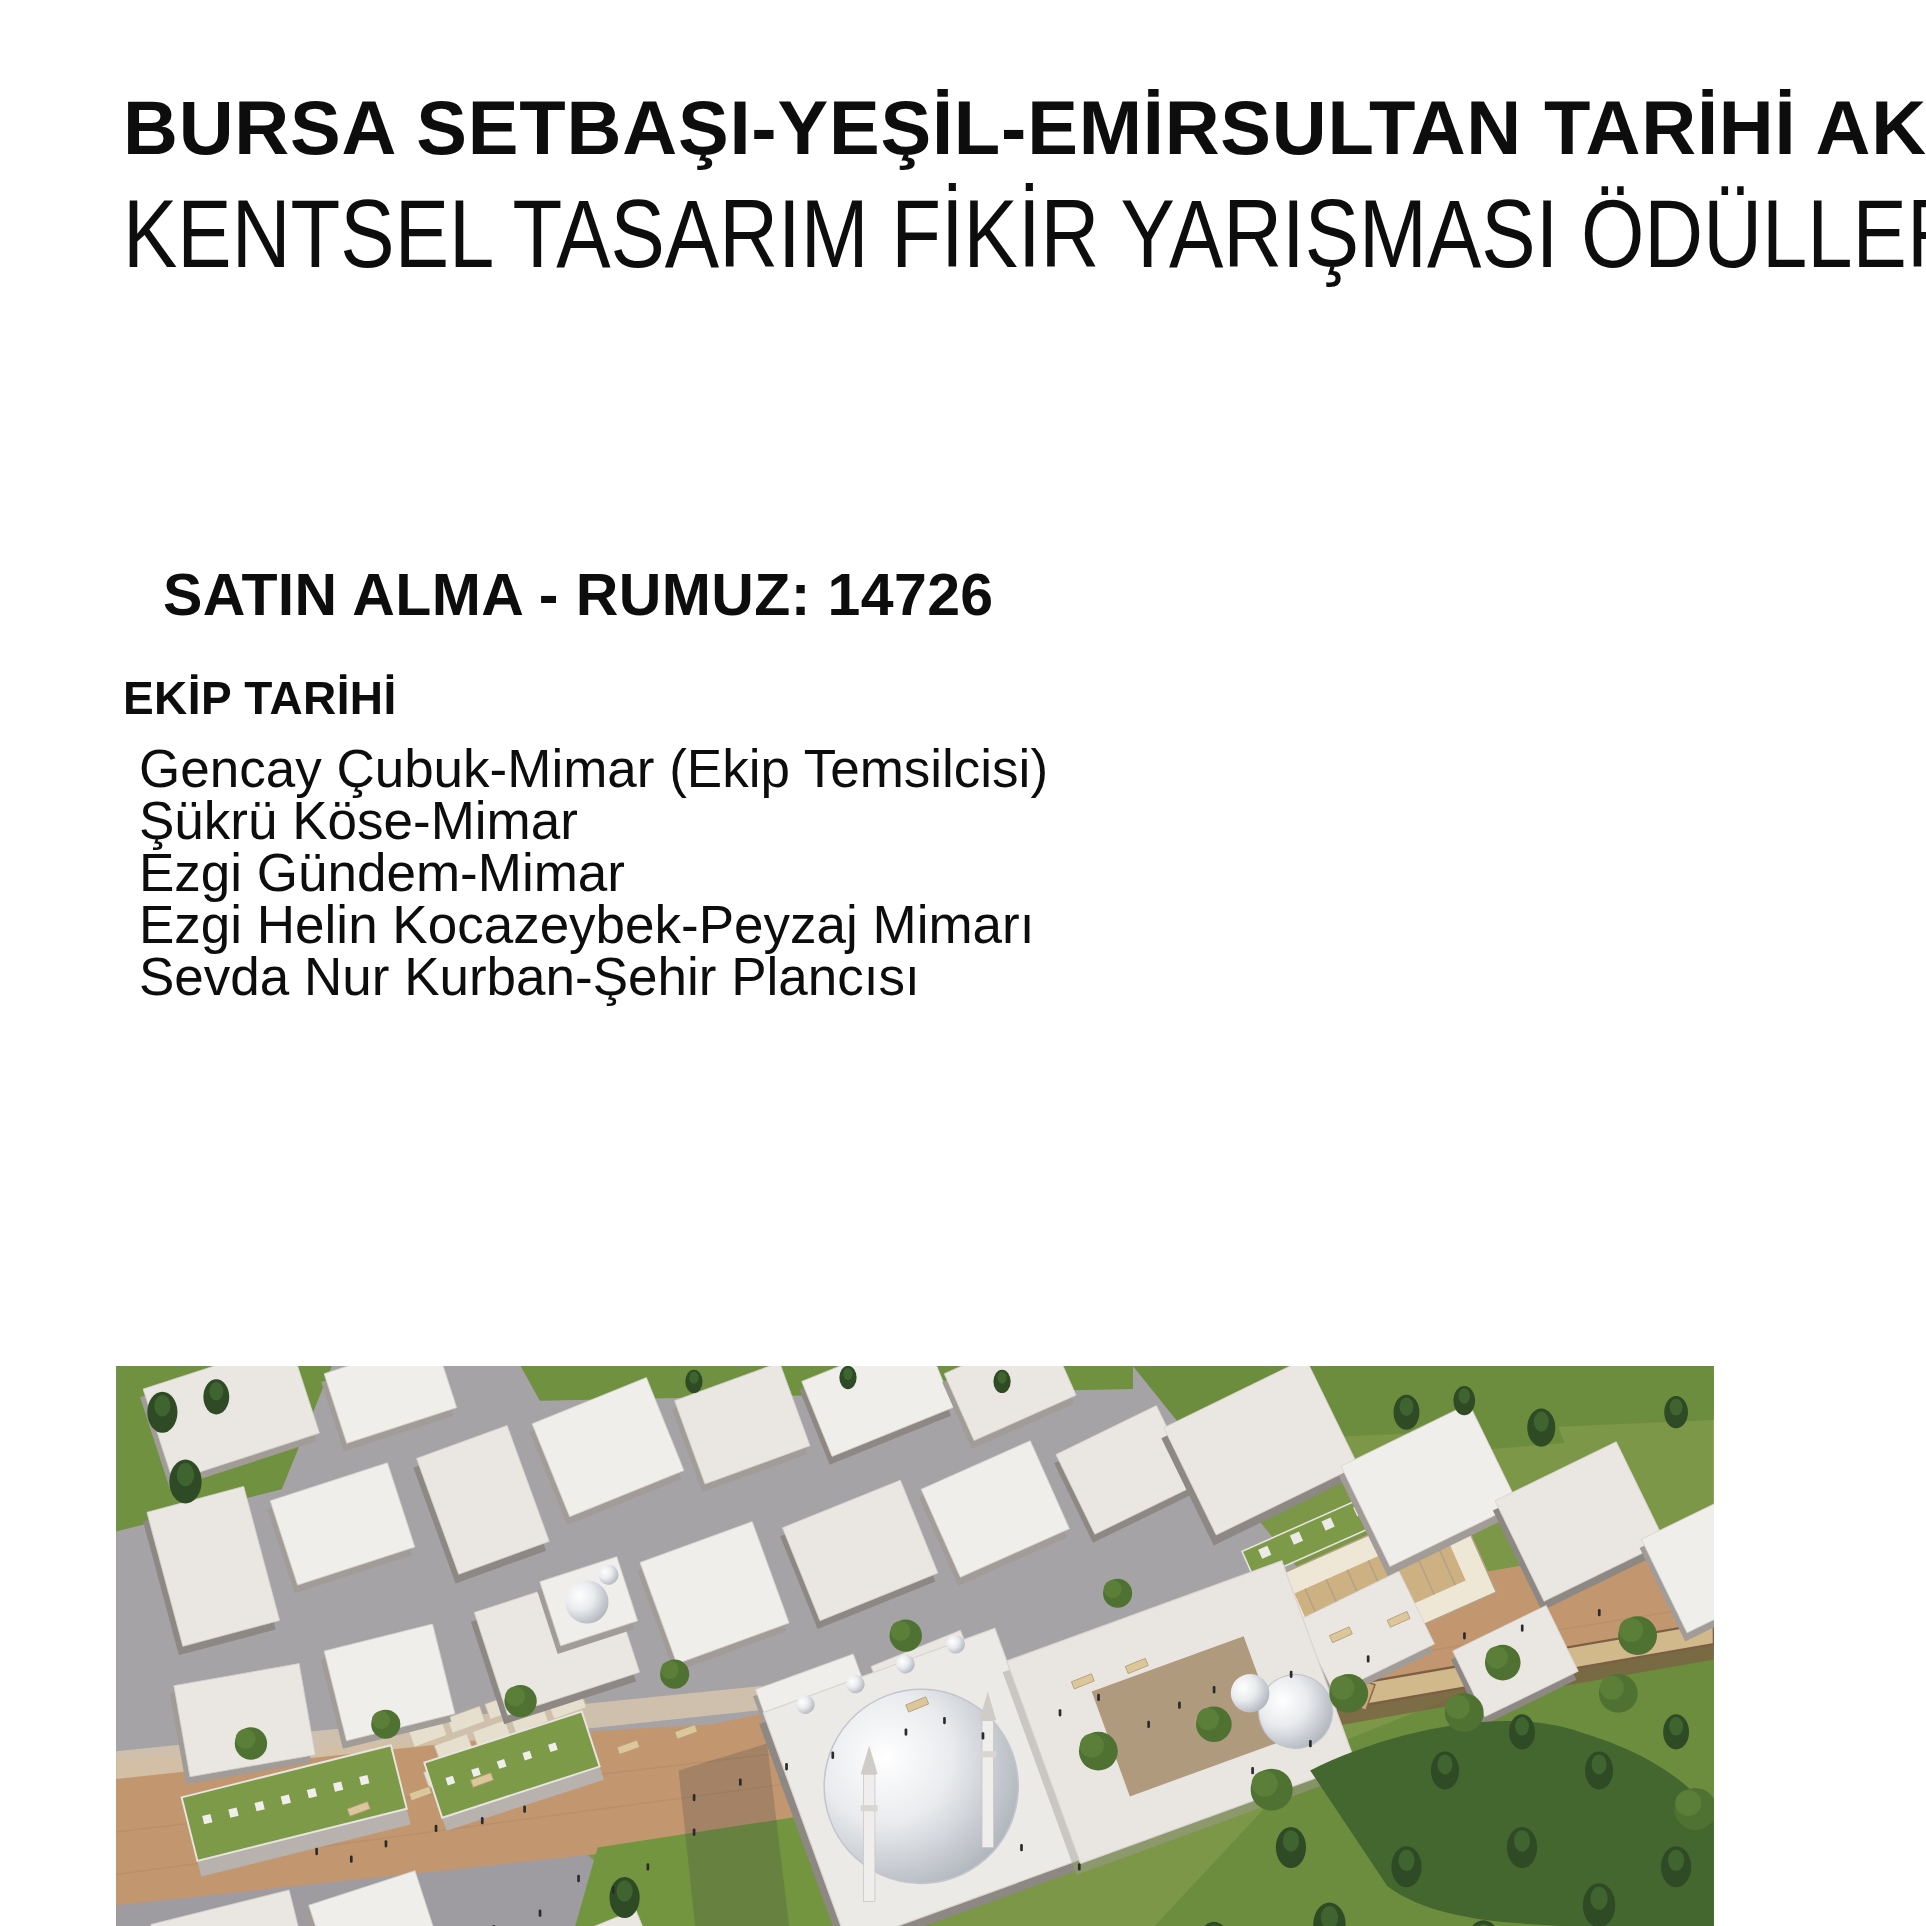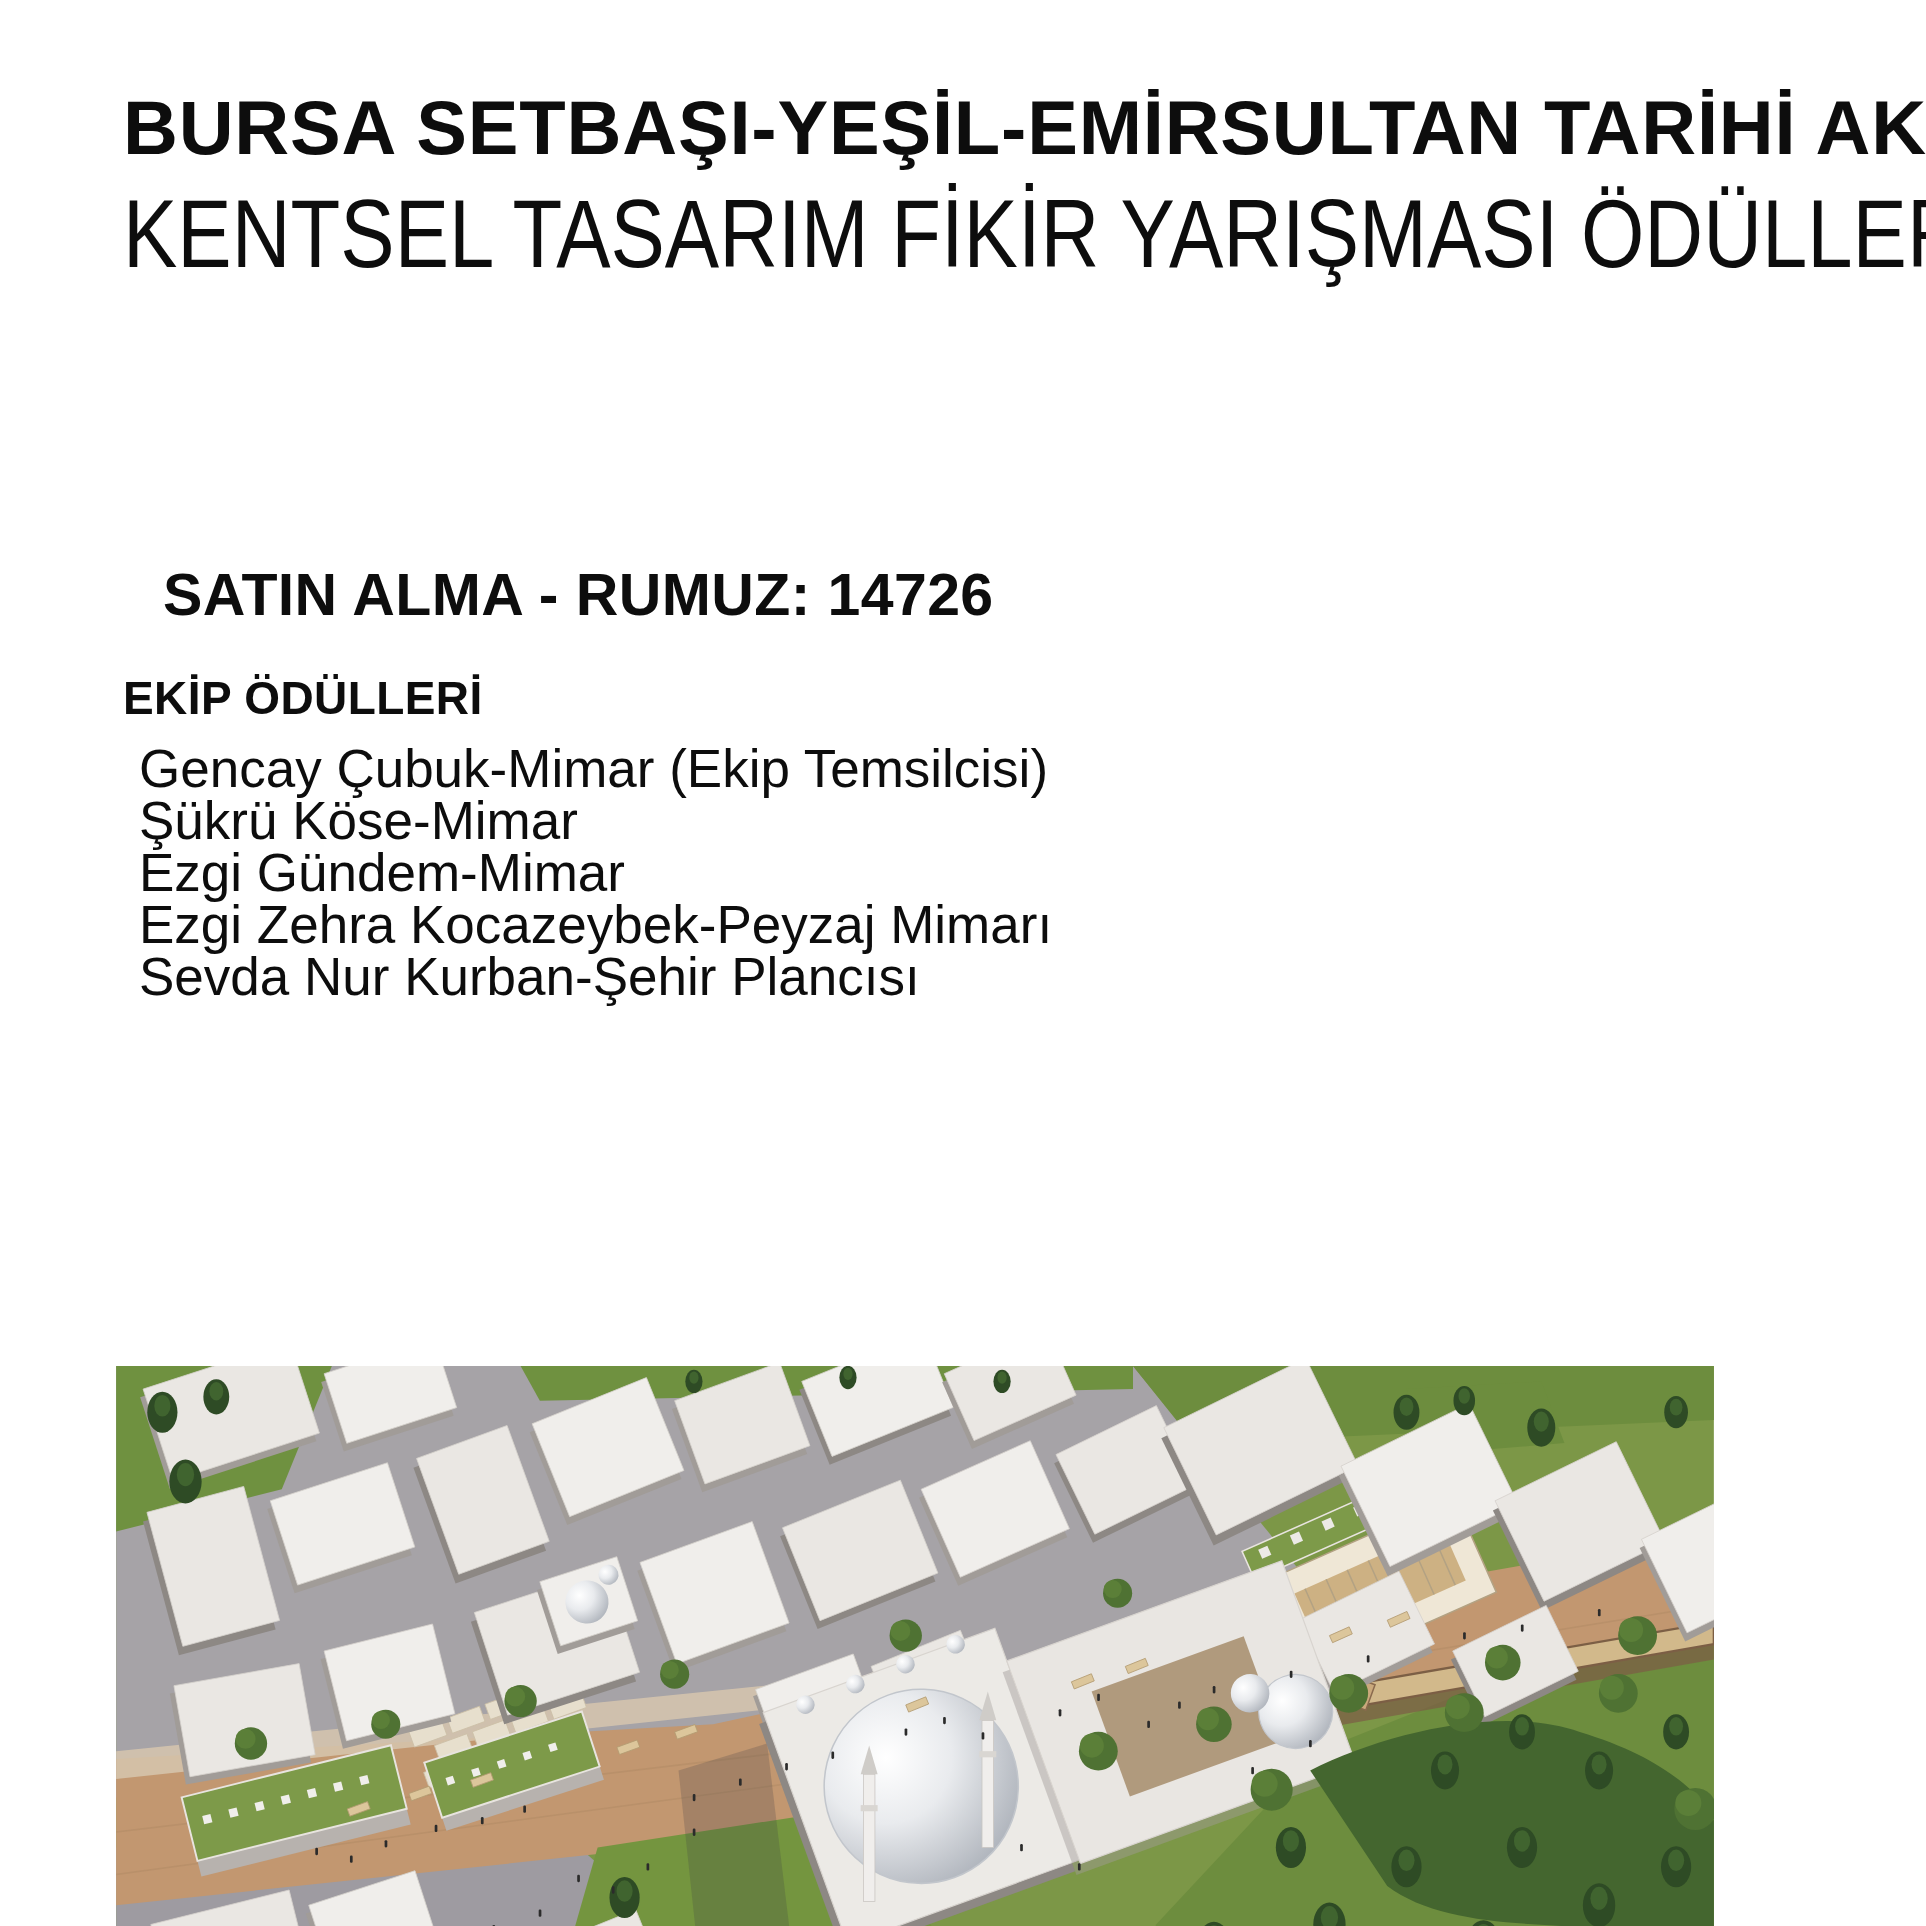--- a/index.html
+++ b/index.html
@@ -27,26 +27,26 @@
 <div class="page">
 
   <header>
     <h1 class="t title1">BURSA SETBAŞI-YEŞİL-EMİRSULTAN TARİHİ AKSI</h1>
     <h2 class="t title2">KENTSEL TASARIM FİKİR YARIŞMASI ÖDÜLLERİ</h2>
   </header>
 
   <div class="t award">SATIN ALMA - RUMUZ: 14726</div>
 
   <section>
-    <div class="t team-header">EKİP ÖDÜLLERİ</div>
+    <div class="t team-header">EKİP TARİHİ</div>
     <ul class="team-list">
       <li>Gencay Çubuk-Mimar (Ekip Temsilcisi)</li>
       <li>Şükrü Köse-Mimar</li>
       <li>Ezgi Gündem-Mimar</li>
-      <li>Ezgi Zehra Kocazeybek-Peyzaj Mimarı</li>
+      <li>Ezgi Helin Kocazeybek-Peyzaj Mimarı</li>
       <li>Sevda Nur Kurban-Şehir Plancısı</li>
     </ul>
   </section>
 
   <figure class="render">
     <svg viewBox="0 0 4148 2347" xmlns="http://www.w3.org/2000/svg">
       <defs>
         <radialGradient id="dome" cx="38%" cy="30%" r="75%">
           <stop offset="0%" stop-color="#ffffff"></stop>
           <stop offset="45%" stop-color="#e9ebee"></stop>

